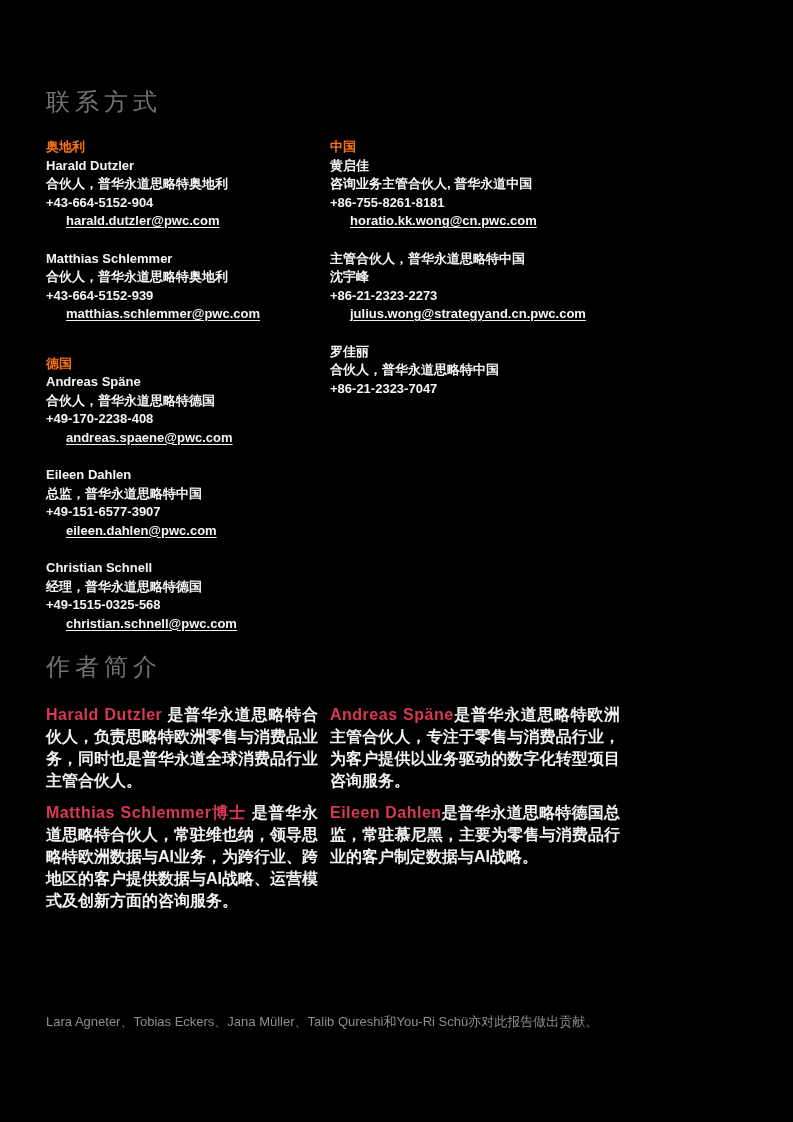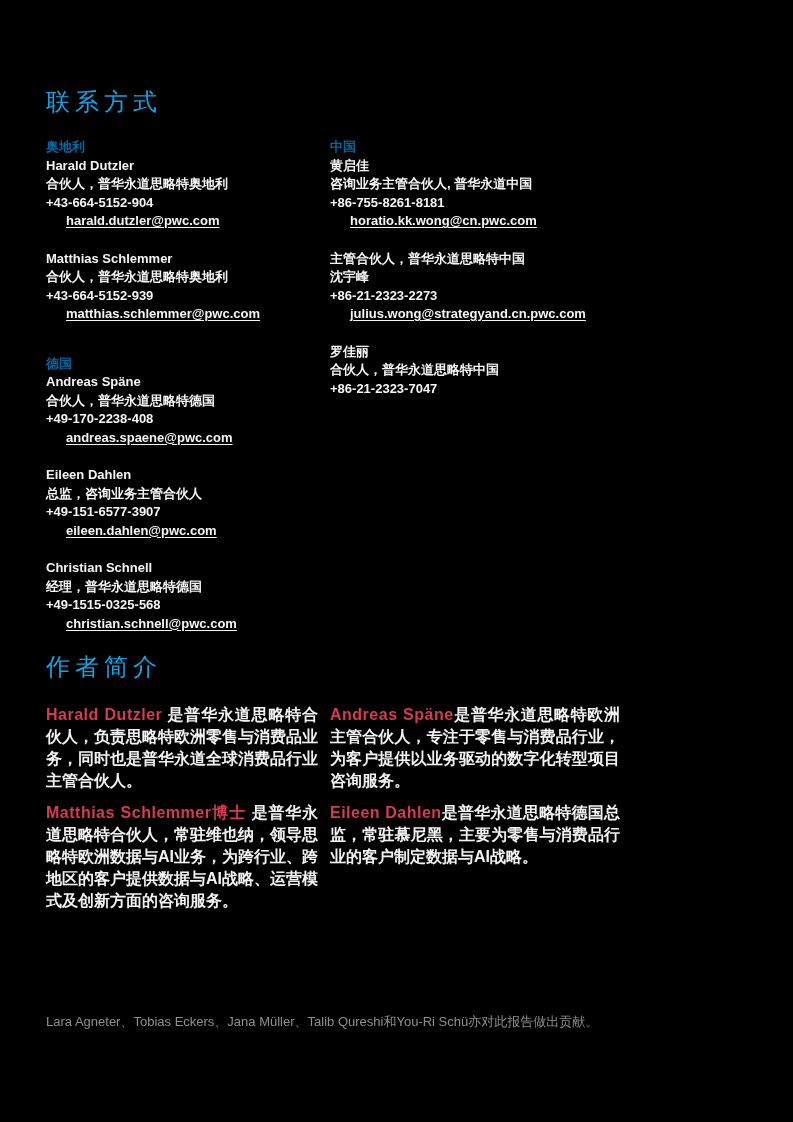--- a/index.html
+++ b/index.html
@@ -3,33 +3,33 @@
 <meta charset="utf-8">
 <style>
   html,body { margin:0; padding:0; background:#000; }
   .page {
     position:relative; width:793px; height:1122px; background:#000000;
     overflow:hidden; font-family:"Liberation Sans","DejaVu Sans",sans-serif;
   }
   .section-title {
     position:absolute; left:46px; margin:0;
     font-family:"DejaVu Serif","Liberation Serif",serif;
-    font-weight:400; font-size:24px; color:#0ea5e9; letter-spacing:5px;
+    font-weight:400; font-size:24px; color:#737373; letter-spacing:5px;
   }
   .contacts-title { top:86px; }
   .authors-title  { top:651px; }
 
   .contacts-col {
     position:absolute; top:138px; font-size:13px; line-height:18.5px;
     font-weight:bold; color:#f5f5f5;
   }
   .contacts-left  { left:46px;  width:284px; }
   .contacts-right { left:330px; width:460px; }
   .group + .group { margin-top:31px; }
-  .country { color:#0369a1; }
+  .country { color:#f97316; }
   .entry { margin-top:19px; }
   .country + .entry { margin-top:0; }
   .c-email {
     color:#f5f5f5; text-decoration:underline; text-underline-offset:2px;
     cursor:pointer;
     margin-left:20px;
   }
 
   .bios {
     position:absolute; top:704px; font-size:16px; line-height:22px;
@@ -72,21 +72,21 @@
     <div class="group">
       <div class="country">德国</div>
       <div class="entry">
         <div>Andreas Späne</div>
         <div>合伙人，普华永道思略特德国</div>
         <div>+49-170-2238-408</div>
         <a class="c-email">andreas.spaene@pwc.com</a>
       </div>
       <div class="entry">
         <div>Eileen Dahlen</div>
-        <div>总监，咨询业务主管合伙人</div>
+        <div>总监，普华永道思略特中国</div>
         <div>+49-151-6577-3907</div>
         <a class="c-email">eileen.dahlen@pwc.com</a>
       </div>
       <div class="entry">
         <div>Christian Schnell</div>
         <div>经理，普华永道思略特德国</div>
         <div>+49-1515-0325-568</div>
         <a class="c-email">christian.schnell@pwc.com</a>
       </div>
     </div>

